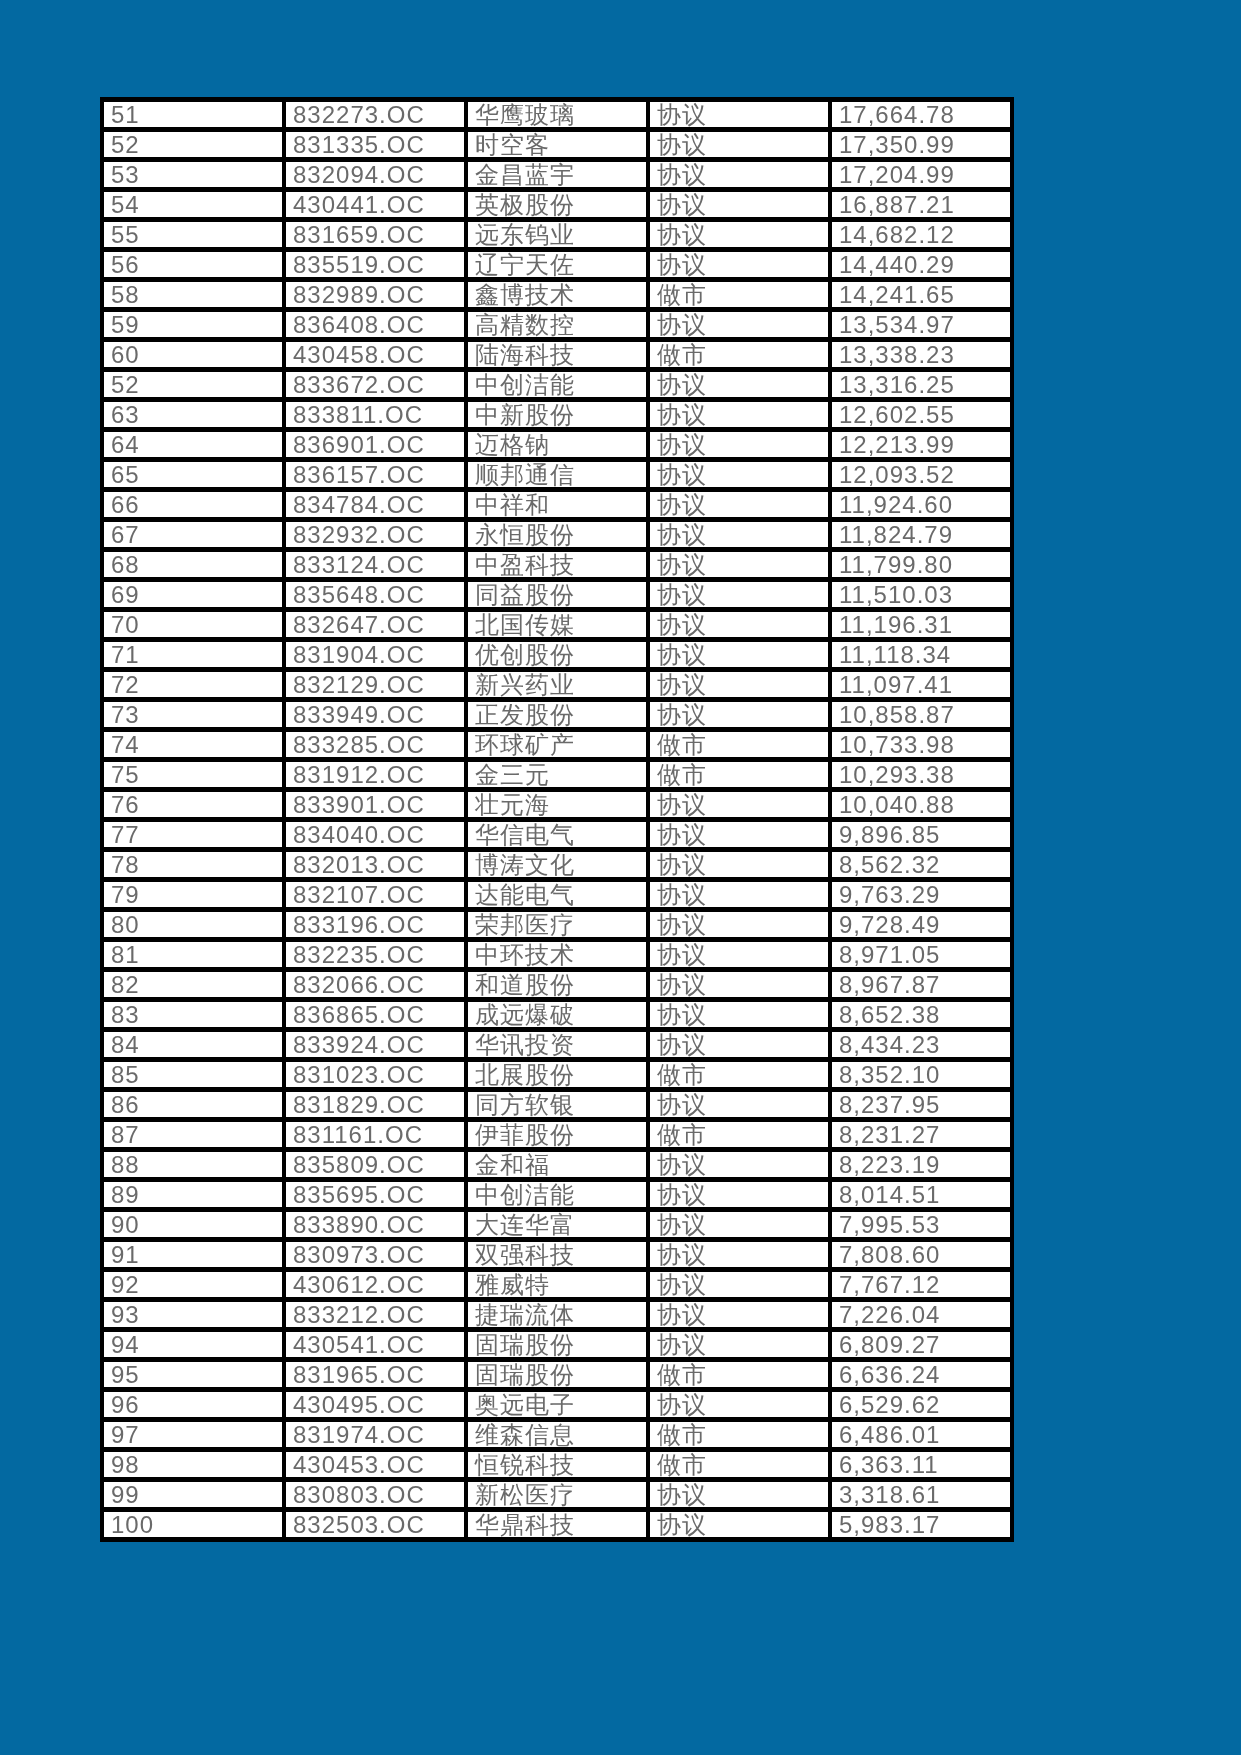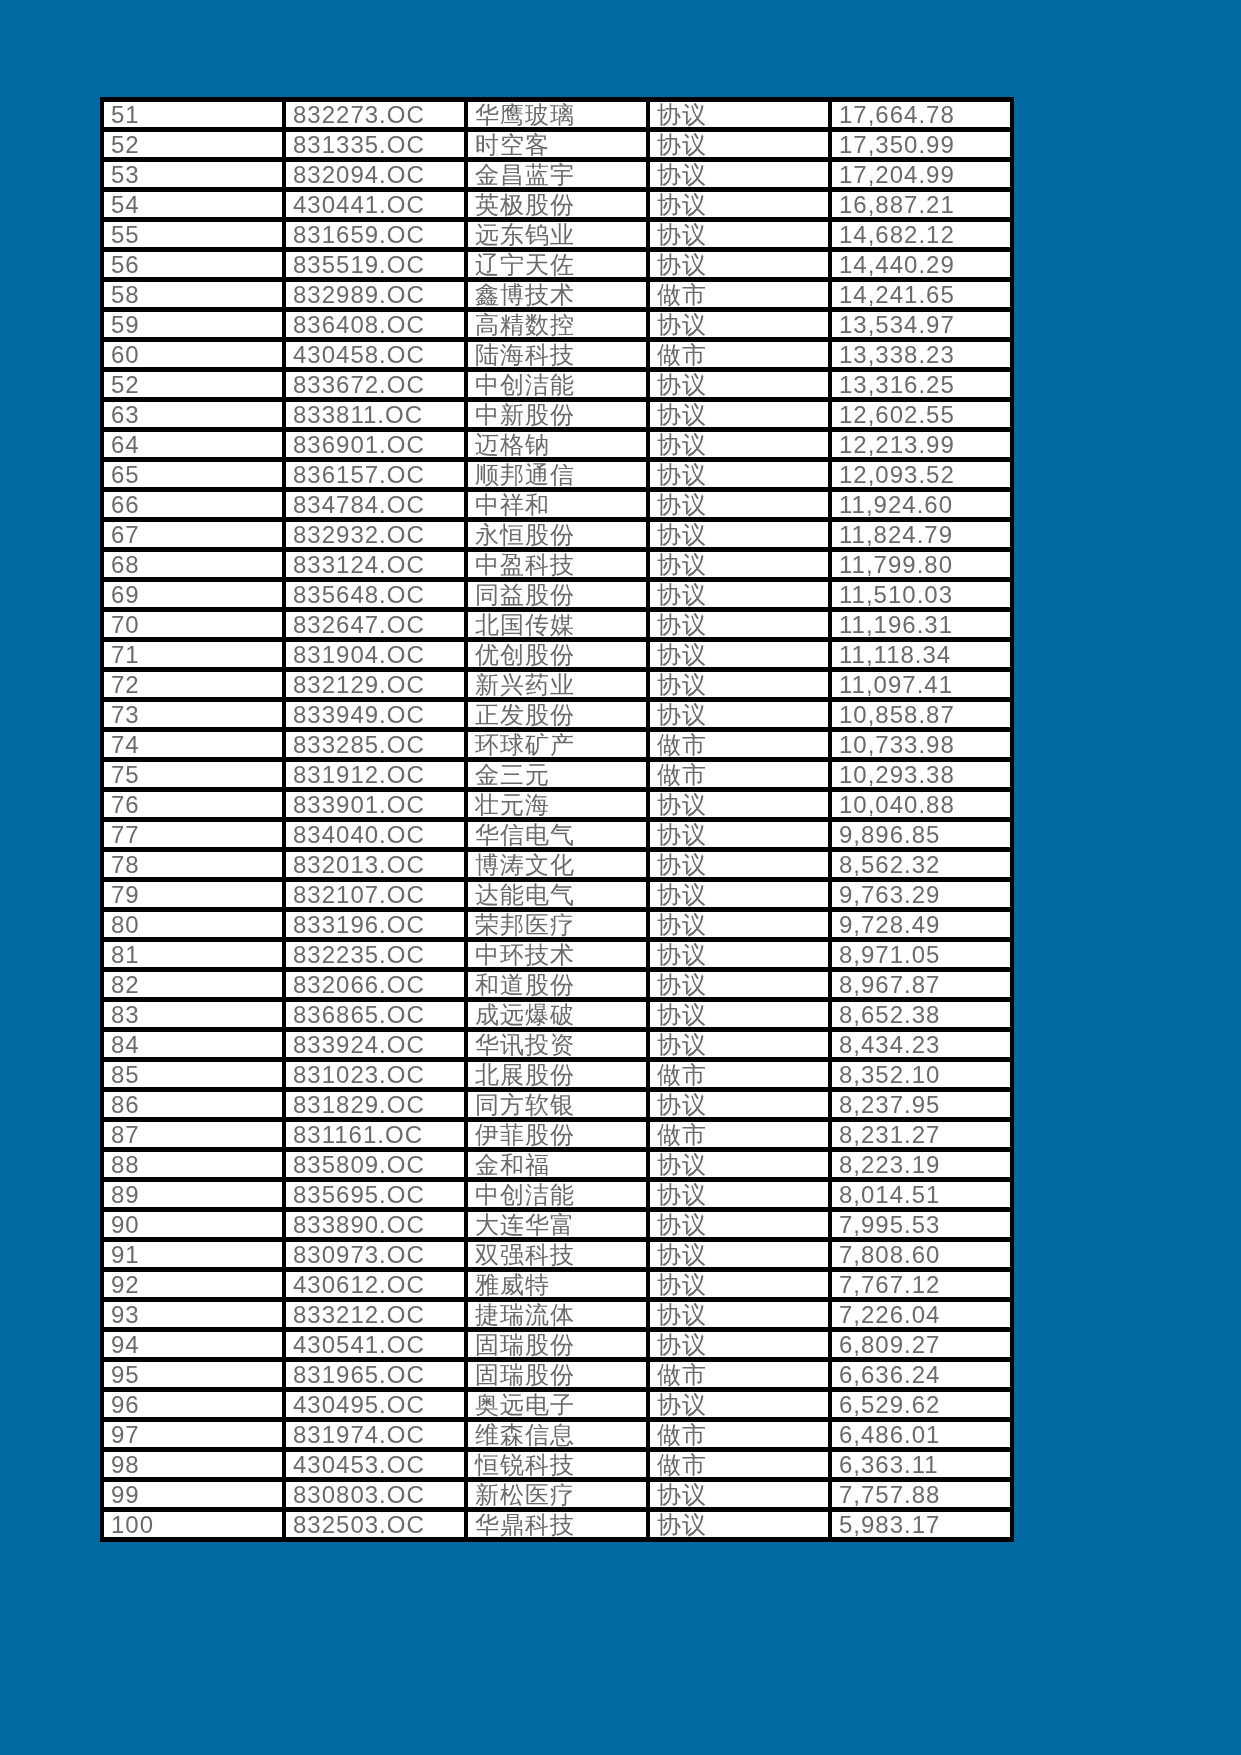--- a/index.html
+++ b/index.html
@@ -374,21 +374,21 @@
     <td>430453.OC</td>
     <td>恒锐科技</td>
     <td>做市</td>
     <td>6,363.11</td>
   </tr>
         <tr>
     <td>99</td>
     <td>830803.OC</td>
     <td>新松医疗</td>
     <td>协议</td>
-    <td>7,757.88</td>
+    <td>3,318.61</td>
   </tr>
         <tr>
     <td>100</td>
     <td>832503.OC</td>
     <td>华鼎科技</td>
     <td>协议</td>
     <td>5,983.17</td>
   </tr>
       </tbody>
   </table>

